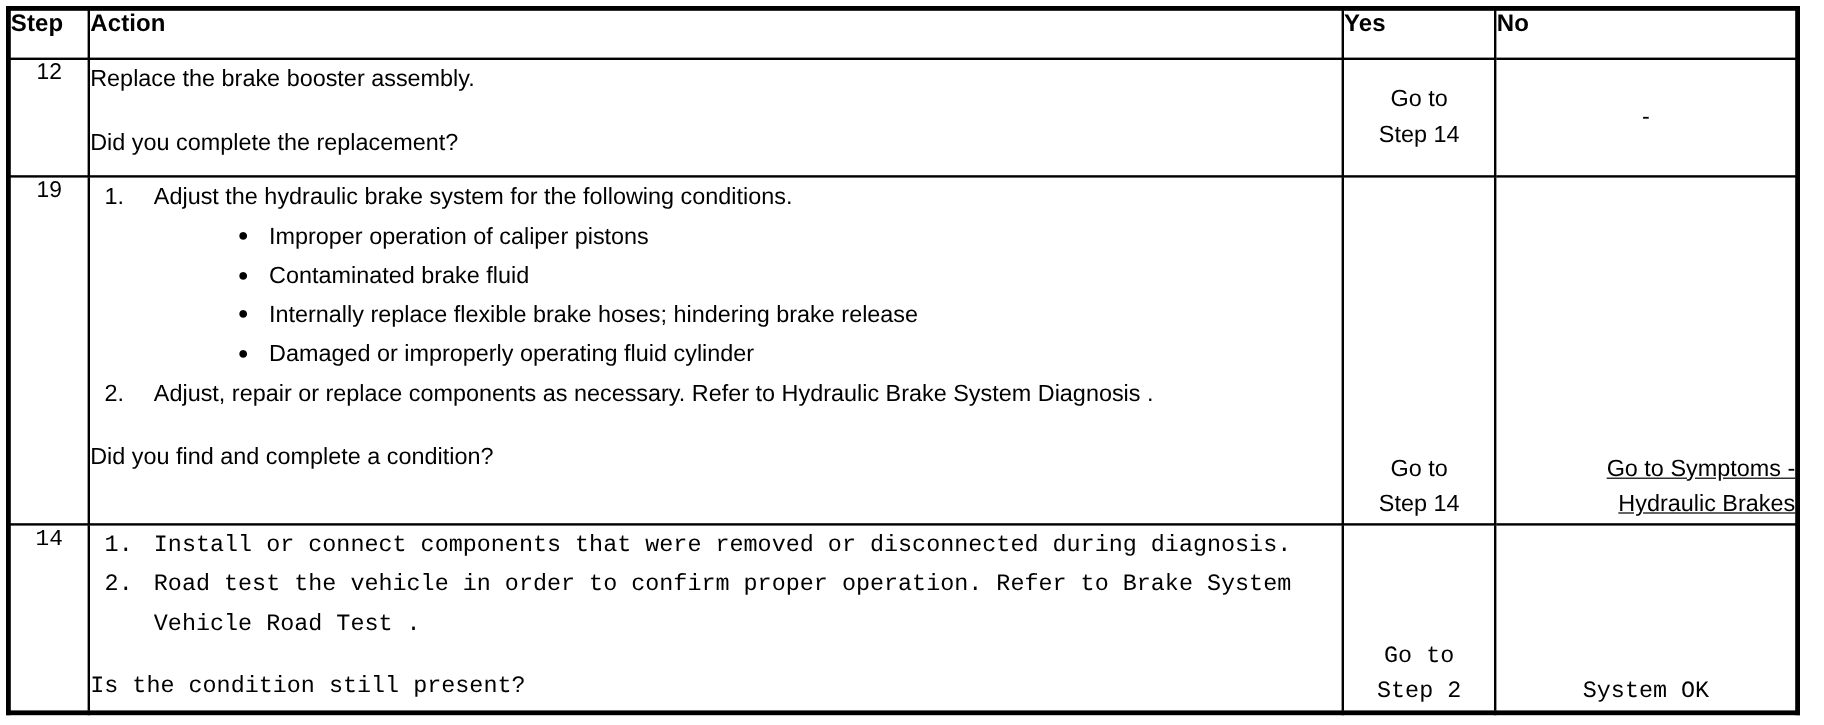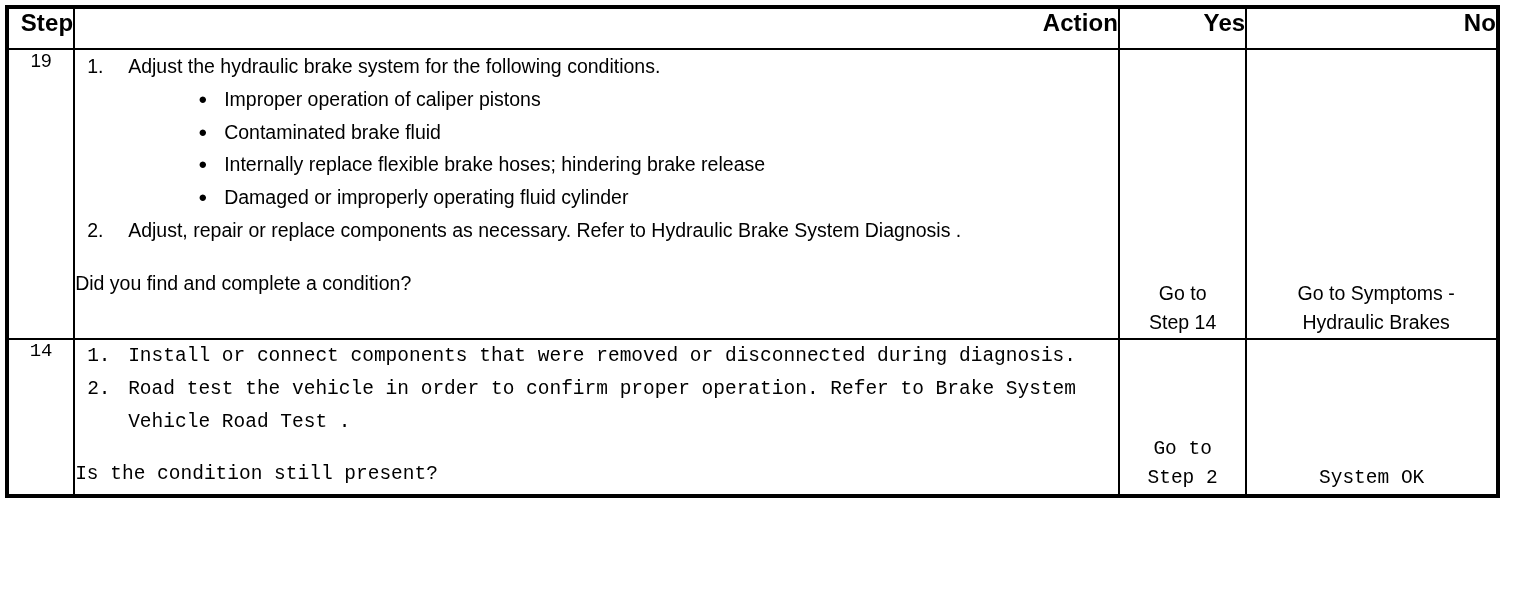--- a/index.html
+++ b/index.html
@@ -44,23 +44,23 @@
 
   
   col.col-step   { width: 67px;  }
   col.col-action { width: 1042px;}
   col.col-yes    { width: 127px; }
   col.col-no     { width: 251px; }
 
   
   .hdr-cell {
     height: 39px;
-    text-align: right;
+    text-align: left;
     vertical-align: middle;
-    font-size: 24px;
+    font-size: 20px;
     font-weight: bold;
     letter-spacing: 0.1px;
   }
 
   
   .step-cell {
     text-align: center;
     vertical-align: middle;
     font-size: 19px;
   }
@@ -124,21 +124,21 @@
 
   
   .yn-cell {
     font-size: 19.5px;
     line-height: 1.52;
     padding: 6px 8px 9px 8px;
   }
   .yn-cell.mid   { vertical-align: middle; }
   .yn-cell.bot   { vertical-align: bottom; }
   .yn-cell.ctr   { text-align: center; }
-  .yn-cell.lft   { text-align: center; padding-left: 9px; }
+  .yn-cell.lft   { text-align: right; padding-left: 9px; text-decoration: underline; }
   .yn-line { margin: 0; white-space: pre-wrap; }
 </style>
 </head>
 <body>
 
 <div class="page">
 
   <table class="diag-table">
     <colgroup>
       <col class="col-step">
@@ -151,20 +151,35 @@
       <tr>
         <th class="hdr-cell">Step</th>
         <th class="hdr-cell">Action</th>
         <th class="hdr-cell">Yes</th>
         <th class="hdr-cell">No</th>
       </tr>
     </thead>
 
     <tbody>
 
+      <tr style="height:98px;">
+        <td class="step-cell">12</td>
+        <td class="action-cell">
+          <p class="plain-line">Replace the brake booster assembly.</p>
+          <div class="spacer-line"></div>
+          <p class="plain-line">Did you complete the replacement?</p>
+        </td>
+        <td class="yn-cell mid ctr">
+          <p class="yn-line">Go to
+Step 14</p>
+        </td>
+        <td class="yn-cell mid ctr">
+          <p class="yn-line">-</p>
+        </td>
+      </tr>
 
       <tr style="height:290px;">
         <td class="step-cell">19</td>
         <td class="action-cell">
           <ol class="num-list">
             <li>
               <span class="num-marker">1.</span>
               <span class="li-text">Adjust the hydraulic brake system for the following conditions.</span>
               <ul class="bul-list">
                 <li>

